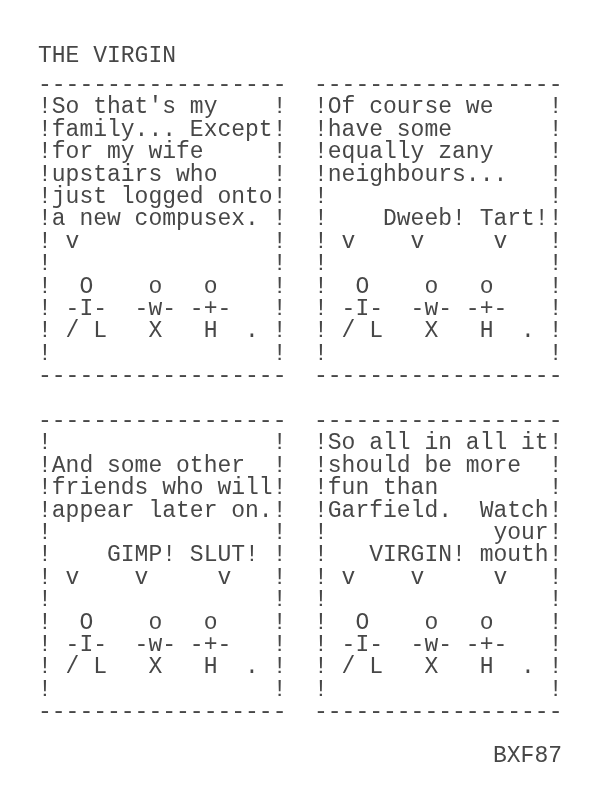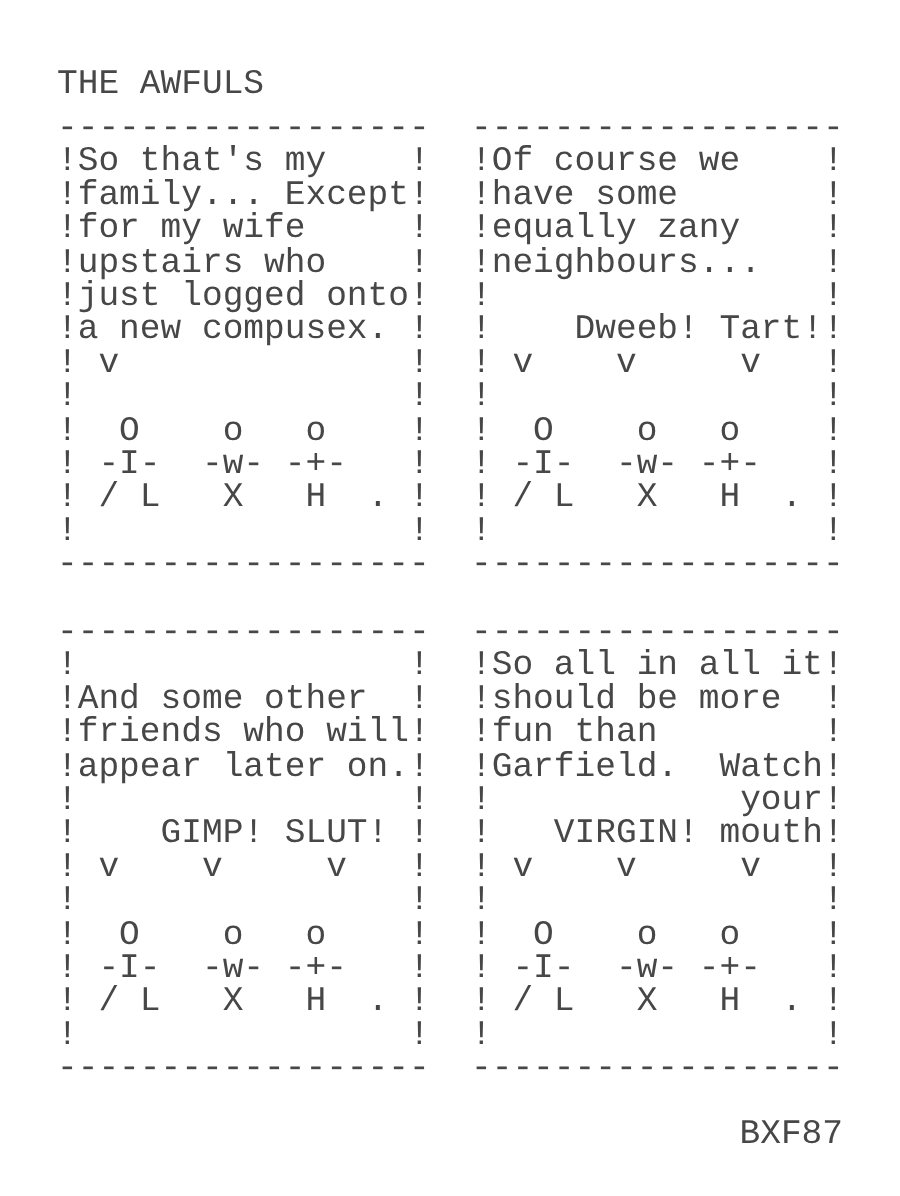--- a/index.html
+++ b/index.html
@@ -51,21 +51,21 @@
     white-space: pre;
     font-family: Liberation Mono, monospace;
   }
 </style>
 </head>
 <body>
 
 <div class="page">
 
   <div class="header">
-    <span>THE AWFULS</span>
+    <span>THE VIRGIN</span>
   </div>
 
   <pre class="panel p-top-left">------------------
 !So that's my    !
 !family... Except!
 !for my wife     !
 !upstairs who    !
 !just logged onto!
 !a new compusex. !
 ! v              !

